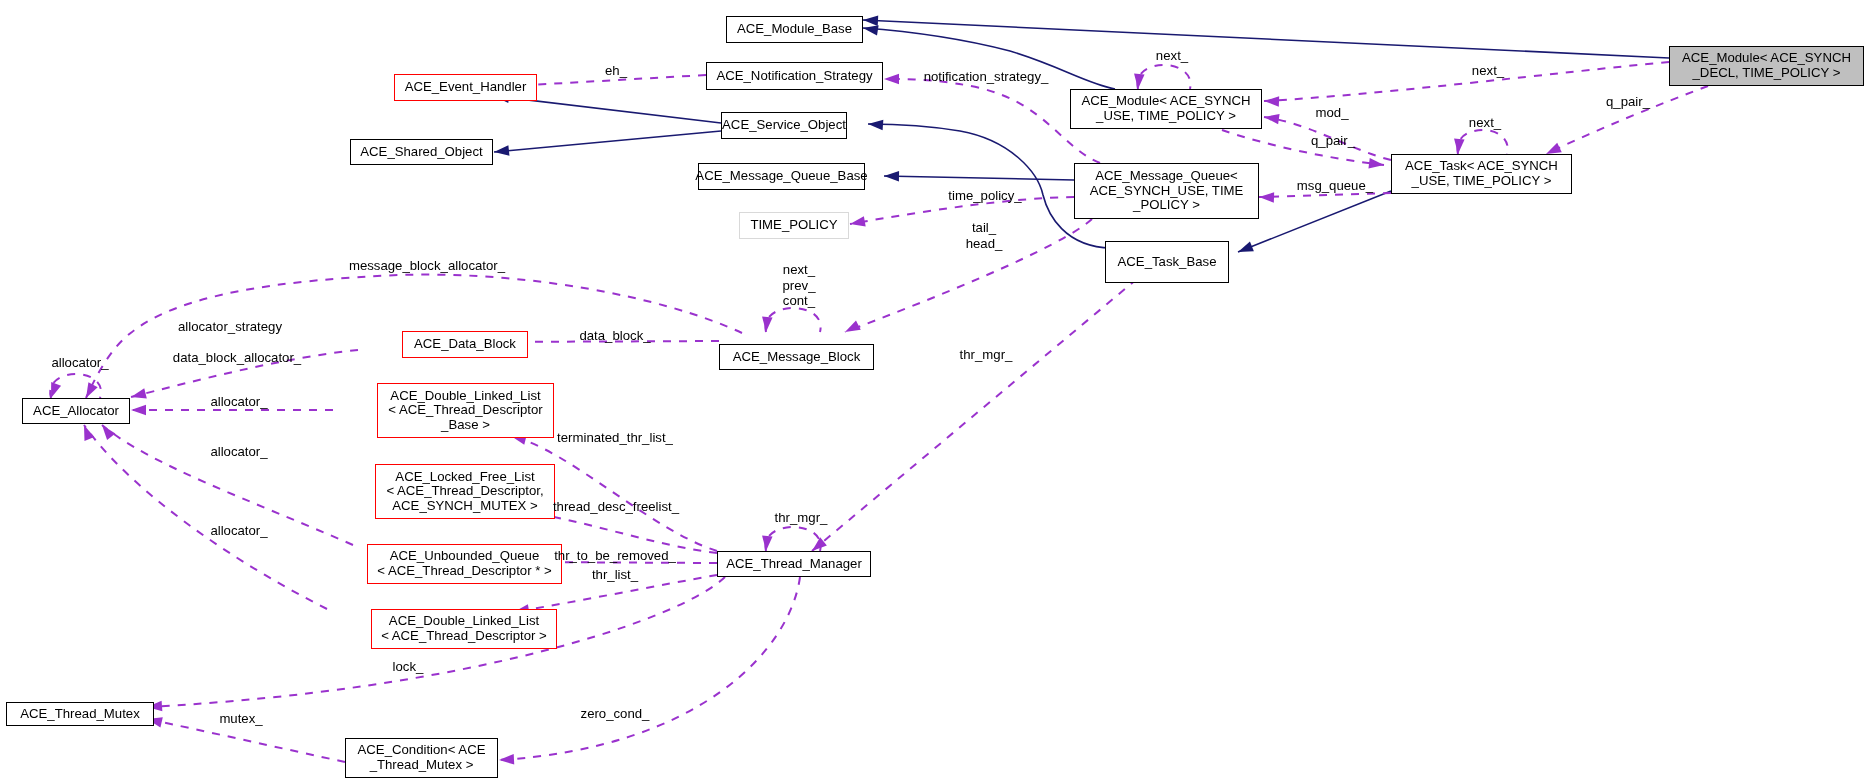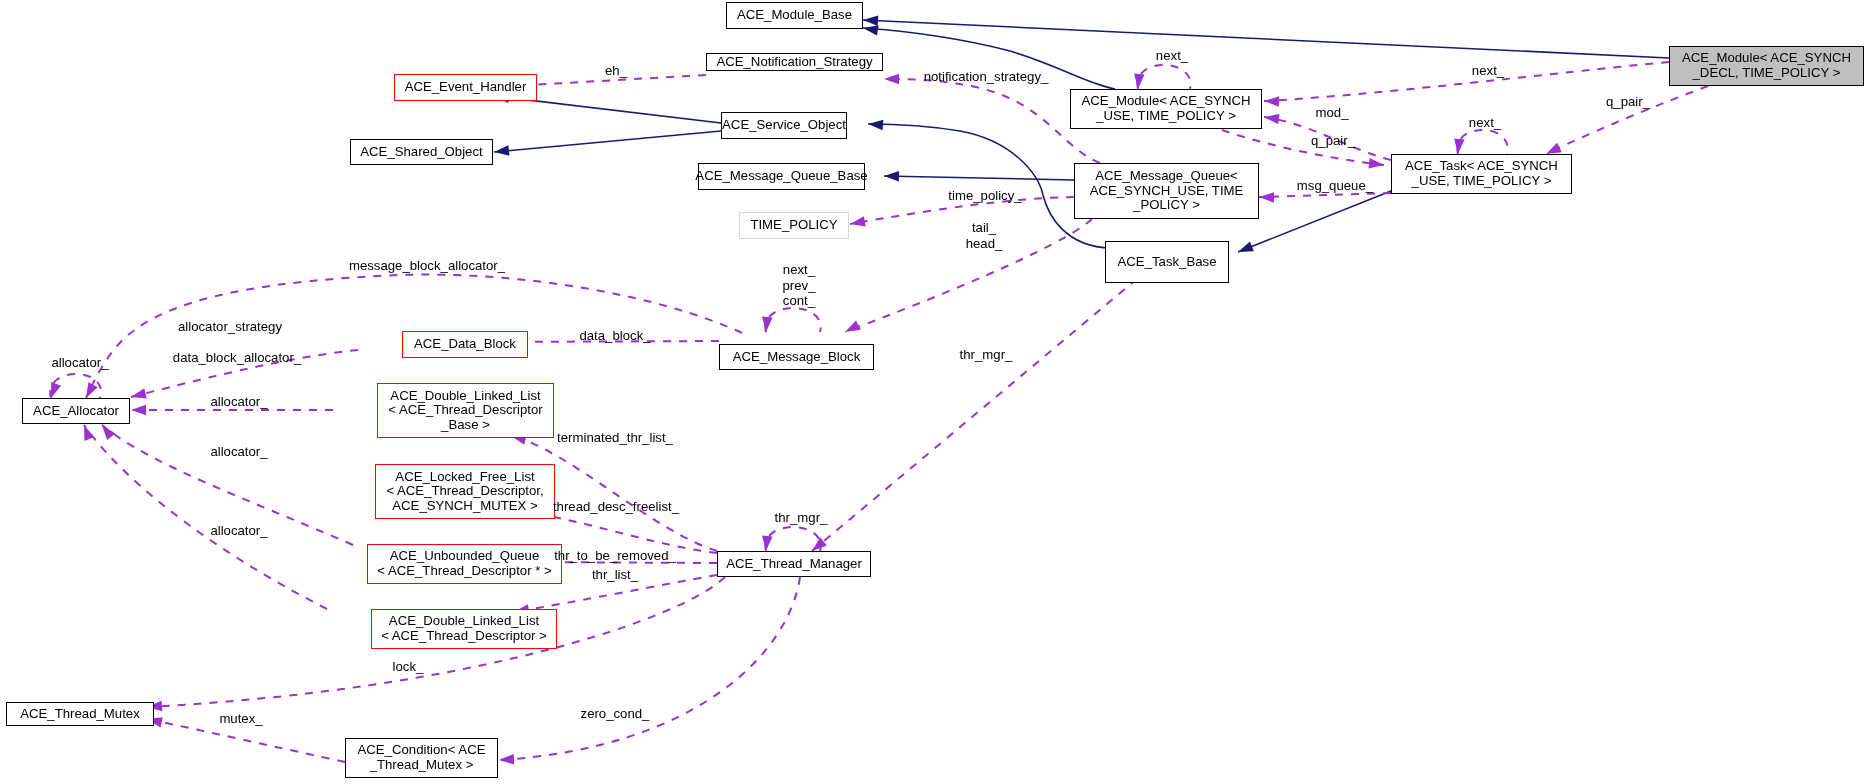--- a/index.html
+++ b/index.html
@@ -164,27 +164,27 @@
     <g>
       <path class="usage-edge" d="M 766,551 C 758,519 828,519 820,551"></path>
       <path class="usage-edge-head" d="M 766.00,551.00 L 762.08,535.60 L 772.54,536.51 Z"></path>
     </g>
     <g>
       <path class="usage-edge" d="M 812,551 L 1150,268"></path>
       <path class="usage-edge-head" d="M 812.00,551.00 L 820.12,537.34 L 826.87,545.38 Z"></path>
     </g>
   </svg>
   <div id="nodes">
-    <div class="node" style="left:726px;top:2px;width:137px;height:27px">
+    <div class="node" style="left:726px;top:16px;width:137px;height:27px">
       <span>ACE_Module_Base</span>
     </div>
     <div class="node red" style="left:350px;top:74px;width:143px;height:27px">
       <span>ACE_Event_Handler</span>
     </div>
-    <div class="node" style="left:706px;top:53px;width:177px;height:18px">
+    <div class="node" style="left:706px;top:62px;width:177px;height:28px">
       <span>ACE_Notification_Strategy</span>
     </div>
     <div class="node" style="left:721px;top:112px;width:126px;height:27px">
       <span>ACE_Service_Object</span>
     </div>
     <div class="node" style="left:350px;top:139px;width:143px;height:26px">
       <span>ACE_Shared_Object</span>
     </div>
     <div class="node" style="left:698px;top:163px;width:167px;height:27px">
       <span>ACE_Message_Queue_Base</span>

